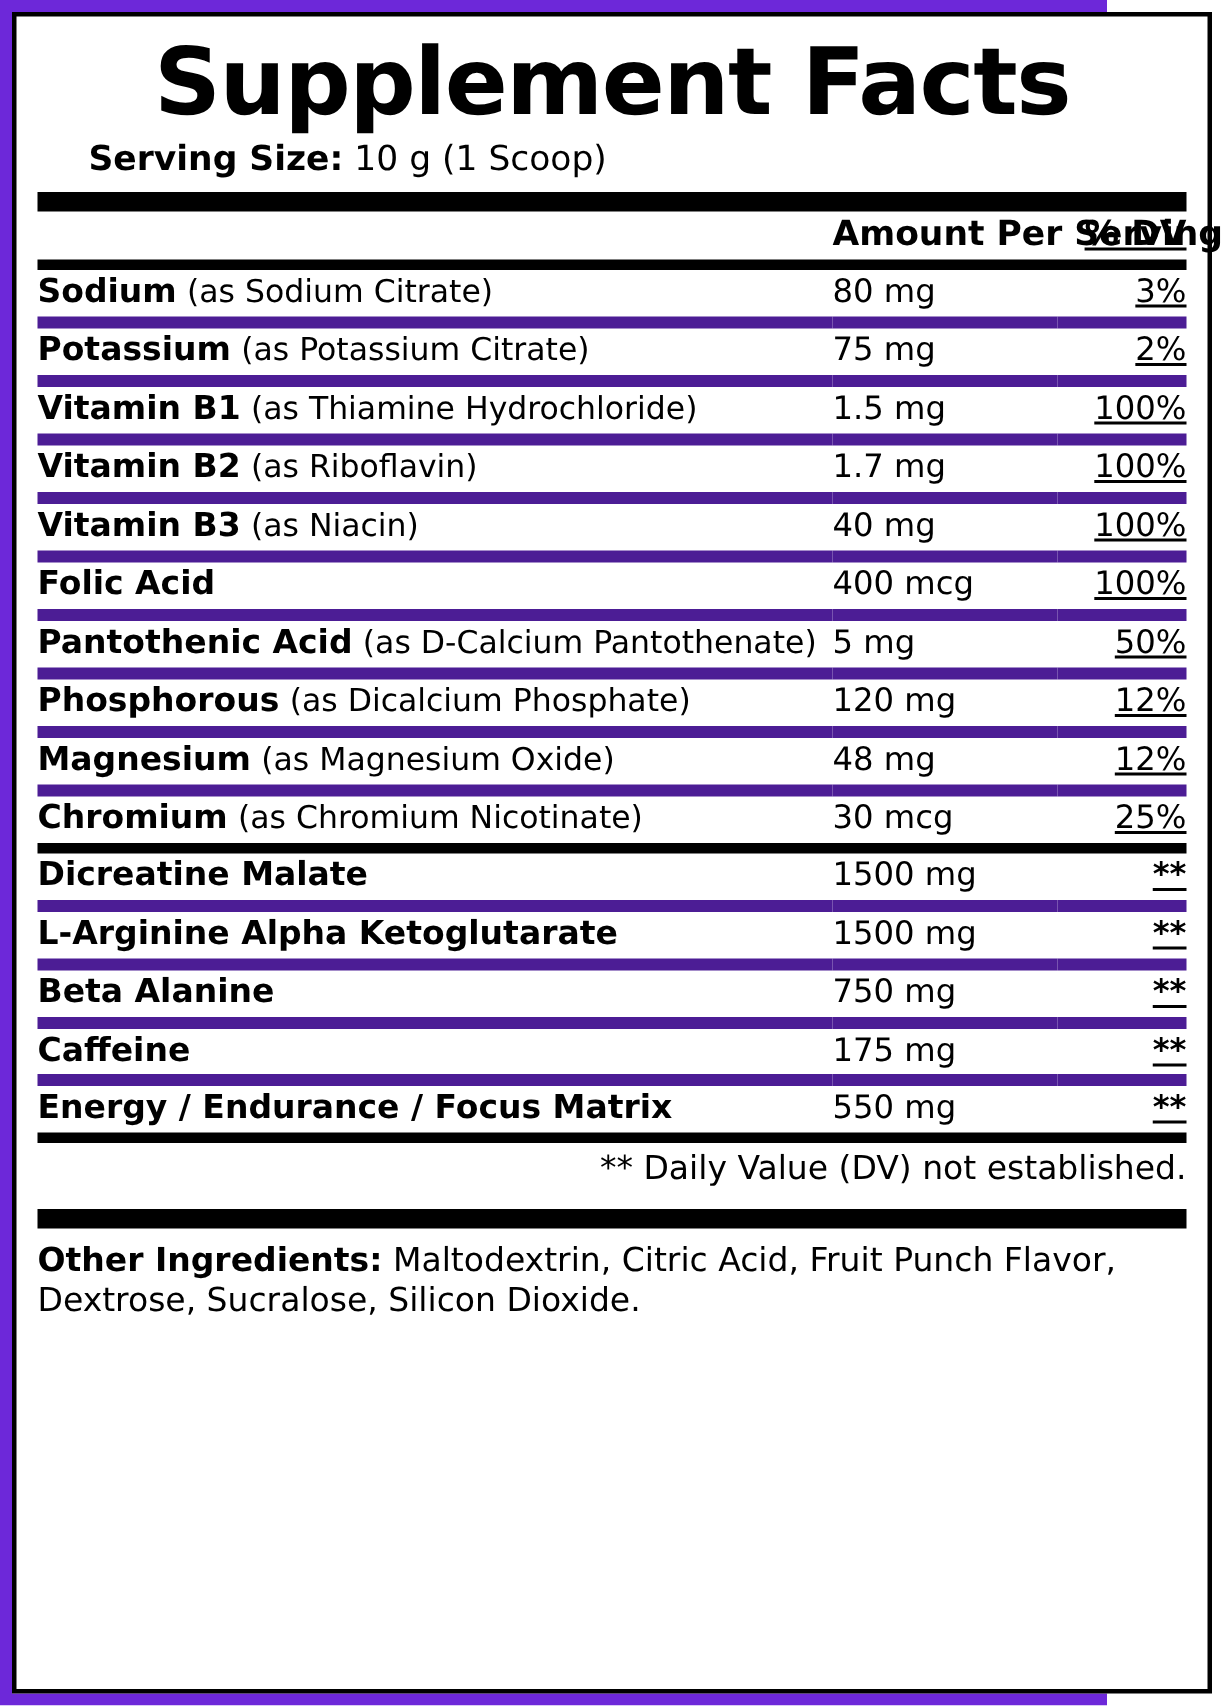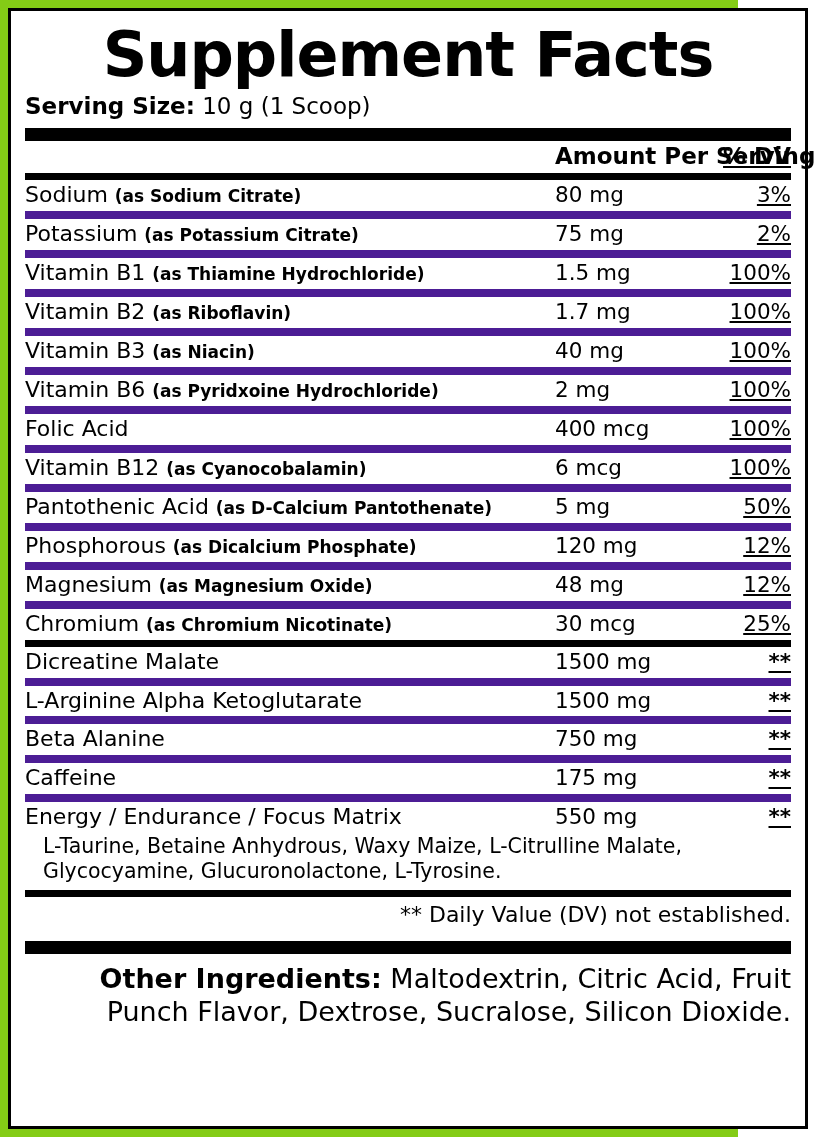--- a/index.html
+++ b/index.html
@@ -10,21 +10,21 @@
   body {
     font-family: "DejaVu Sans", sans-serif;
     color: #000000;
     -webkit-font-smoothing: antialiased;
   }
   .page {
     width: 738px;
     height: 1137px;
     box-sizing: border-box;
     position: relative;
-    background: #84cc16;
+    background: #6d28d9;
   }
   .panel {
     position: absolute;
     left: 8px;
     top: 8px;
     width: 800px;
     height: 1121px;
     box-sizing: border-box;
     border: 3px solid #000;
     background: #fff;
@@ -39,20 +39,21 @@
     margin: 2px 0 6px 0;
     white-space: nowrap;
   }
   .serving-line {
     font-size: 23px;
     line-height: 1.28;
     white-space: nowrap;
   }
   .serving-line b {
     font-weight: bold;
+    margin-left: 34px;
   }
   .serving-line .netw {
     display: inline-block;
     margin-left: 38px;
   }
   .rule-thick {
     height: 13px;
     background: #000;
     margin: 6px 0 0 0;
   }
@@ -85,50 +86,49 @@
   tr.hdr td.col-amt {
     text-align: right;
   }
   tr.row td {
     border-top: 8px solid #4c1d95;
   }
   tr.row:first-child td {
     border-top: none;
   }
   .nm {
+    font-weight: bold;
+    font-size: 22px;
+  }
+  .paren {
     font-weight: normal;
-    font-size: 22px;
-  }
-  .paren {
-    font-weight: bold;
-    font-size: 17px;
+    font-size: 21px;
     text-align: center;
   }
   .dv-star {
     font-weight: bold;
     font-size: 19px;
     vertical-align: top;
     line-height: 1;
   }
   .matrix-sub {
     font-size: 20.5px;
     line-height: 1.22;
     padding: 1px 0 6px 18px;
   }
   .footnote {
     font-size: 22px;
     padding: 5px 0 6px 0;
     line-height: 1.2;
     text-align: right;
   }
   .other {
-    font-size: 27px;
+    font-size: 22px;
     line-height: 1.24;
     padding-top: 8px;
-    text-align: right;
   }
   .other b { font-weight: bold; }
   .amt-cell { padding-right: 2px; }
 </style>
 </head>
 <body>
 
 <div class="page">
   <div class="panel">
 
@@ -191,40 +191,24 @@
       <tr class="row">
         <td class="col-name">
           <span class="nm">Vitamin B3</span>
           <span class="paren">(as Niacin)</span>
         </td>
         <td class="col-amt amt-cell">40 mg</td>
         <td class="col-dv">100%</td>
       </tr>
       <tr class="row">
         <td class="col-name">
-          <span class="nm">Vitamin B6</span>
-          <span class="paren">(as Pyridxoine Hydrochloride)</span>
-        </td>
-        <td class="col-amt amt-cell">2 mg</td>
-        <td class="col-dv">100%</td>
-      </tr>
-      <tr class="row">
-        <td class="col-name">
           <span class="nm">Folic Acid</span>
           <span class="paren"></span>
         </td>
         <td class="col-amt amt-cell">400 mcg</td>
-        <td class="col-dv">100%</td>
-      </tr>
-      <tr class="row">
-        <td class="col-name">
-          <span class="nm">Vitamin B12</span>
-          <span class="paren">(as Cyanocobalamin)</span>
-        </td>
-        <td class="col-amt amt-cell">6 mcg</td>
         <td class="col-dv">100%</td>
       </tr>
       <tr class="row">
         <td class="col-name">
           <span class="nm">Pantothenic Acid</span>
           <span class="paren">(as D-Calcium Pantothenate)</span>
         </td>
         <td class="col-amt amt-cell">5 mg</td>
         <td class="col-dv">50%</td>
       </tr>
@@ -290,21 +274,20 @@
       <tr class="row">
         <td class="col-name">
           <span class="nm">Energy / Endurance / Focus Matrix</span>
         </td>
         <td class="col-amt amt-cell">550 mg</td>
         <td class="col-dv dv-star">**</td>
       </tr>
     </tbody>
       </table>
 
-    <div class="matrix-sub">L-Taurine, Betaine Anhydrous, Waxy Maize, L-Citrulline Malate, Glycocyamine, Glucuronolactone, L-Tyrosine.</div>
 
     <div class="rule-med"></div>
 
     <div class="footnote">** Daily Value (DV) not established.</div>
 
     <div class="rule-thick"></div>
 
     <div class="other">
       <b>Other Ingredients:</b>
       <span>Maltodextrin, Citric Acid, Fruit Punch Flavor, Dextrose, Sucralose, Silicon Dioxide.</span>

